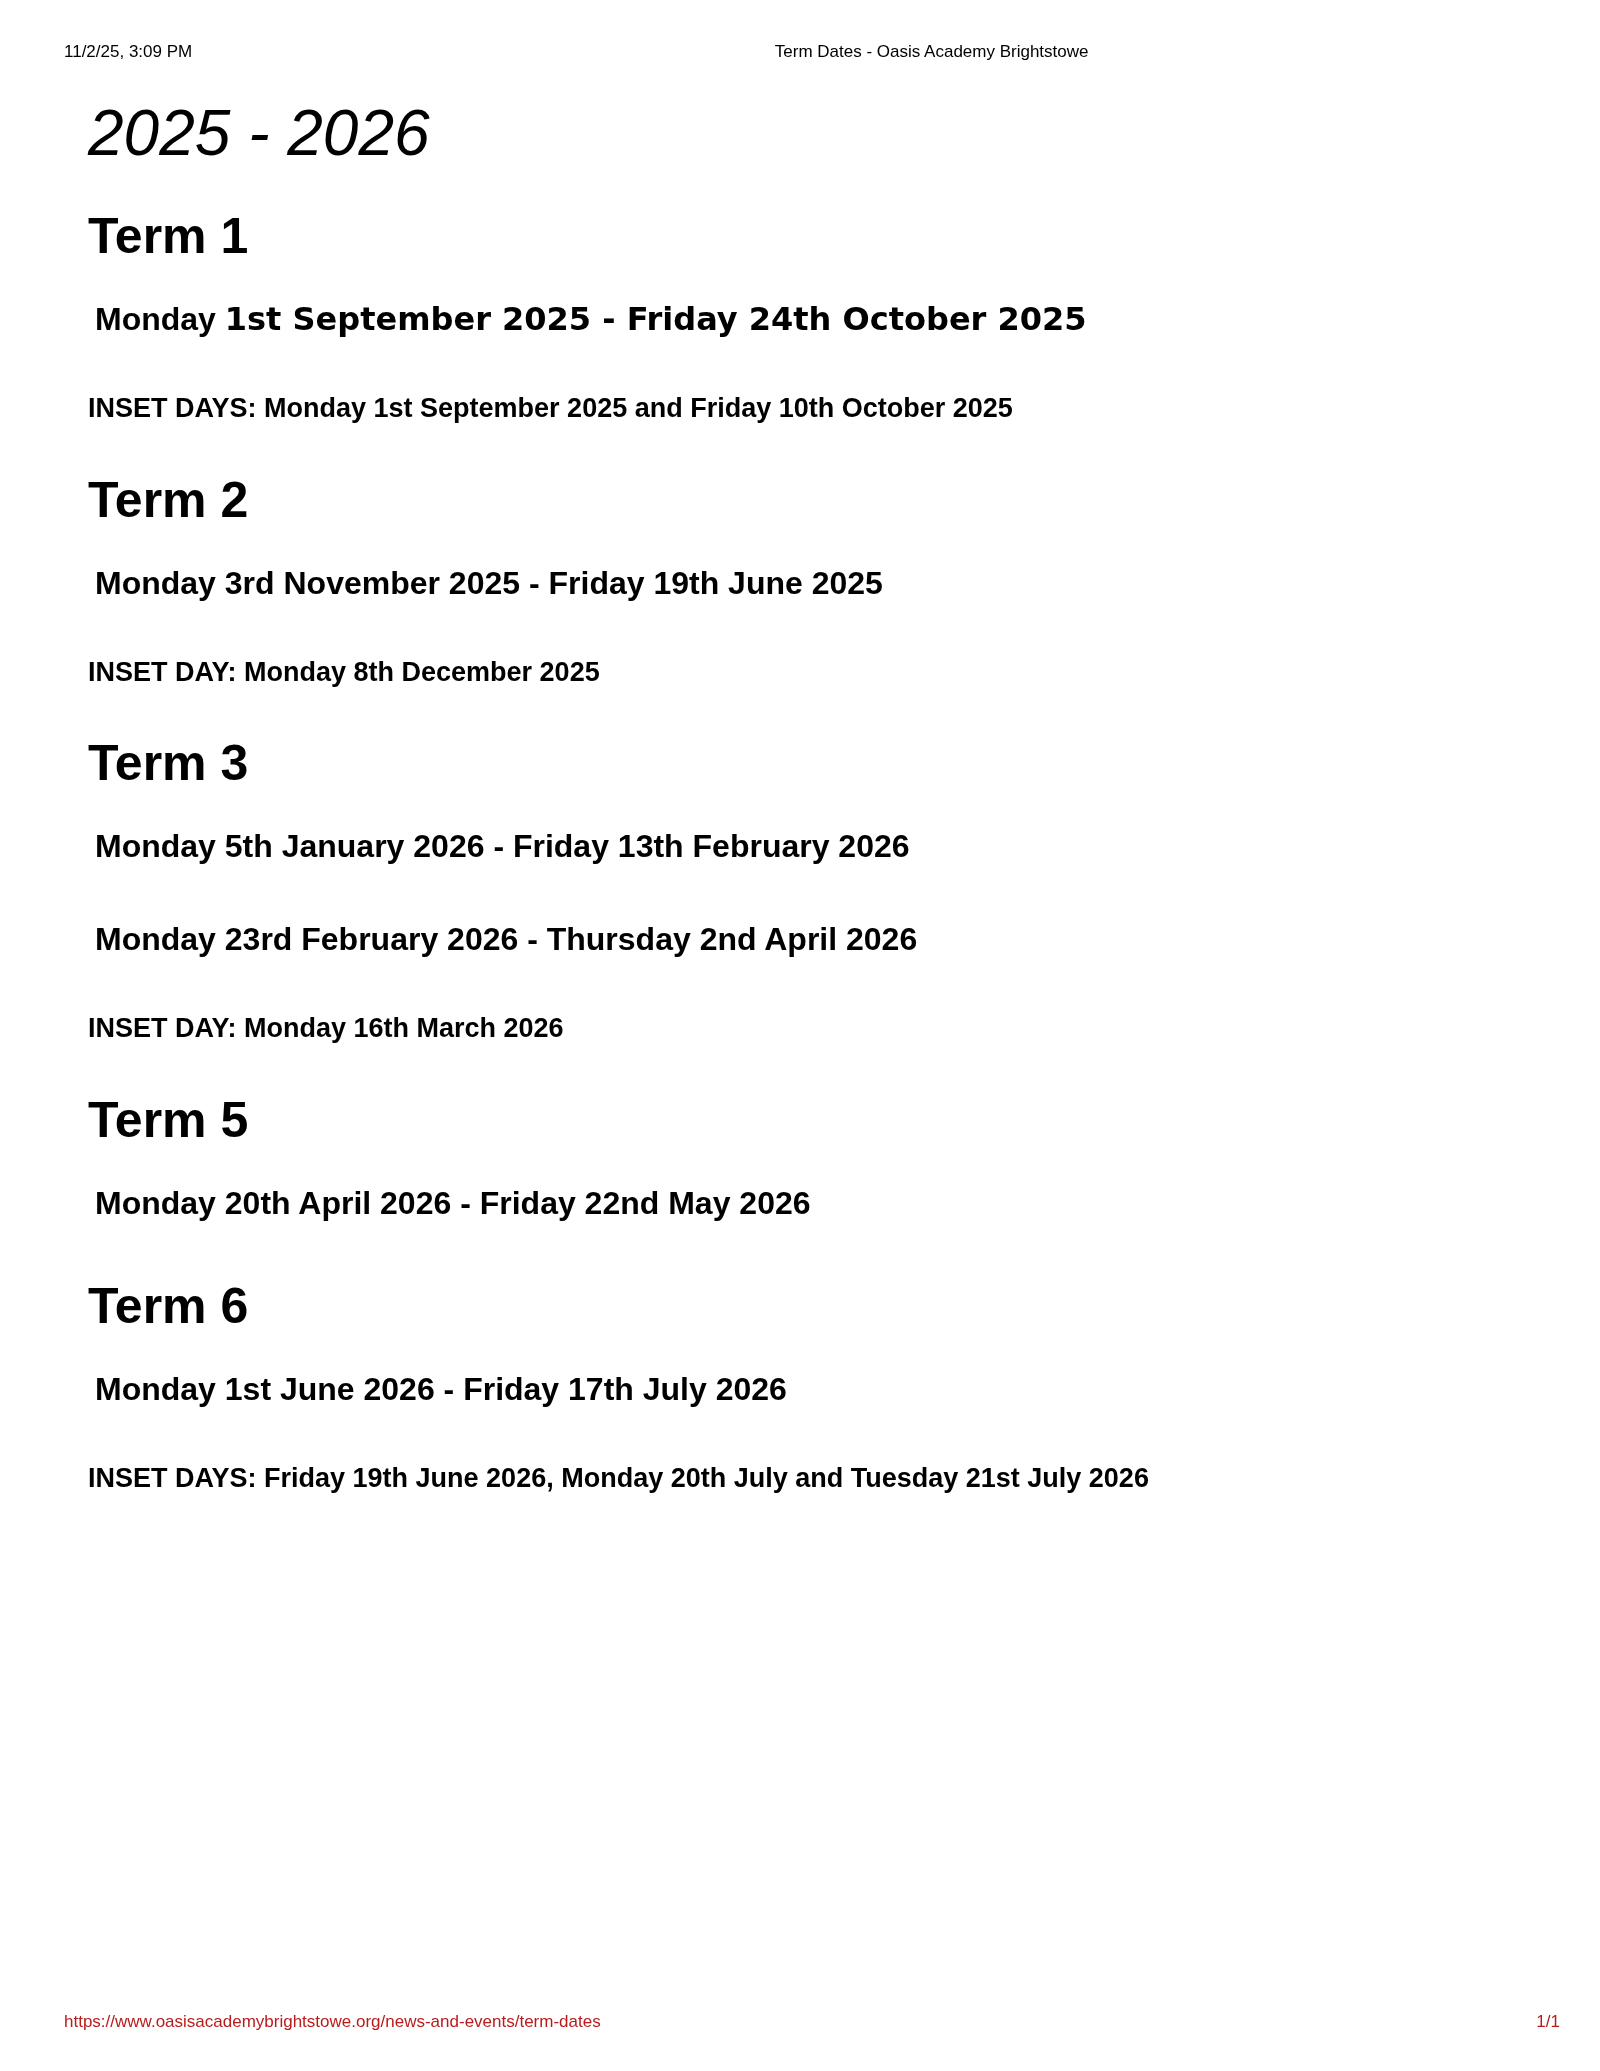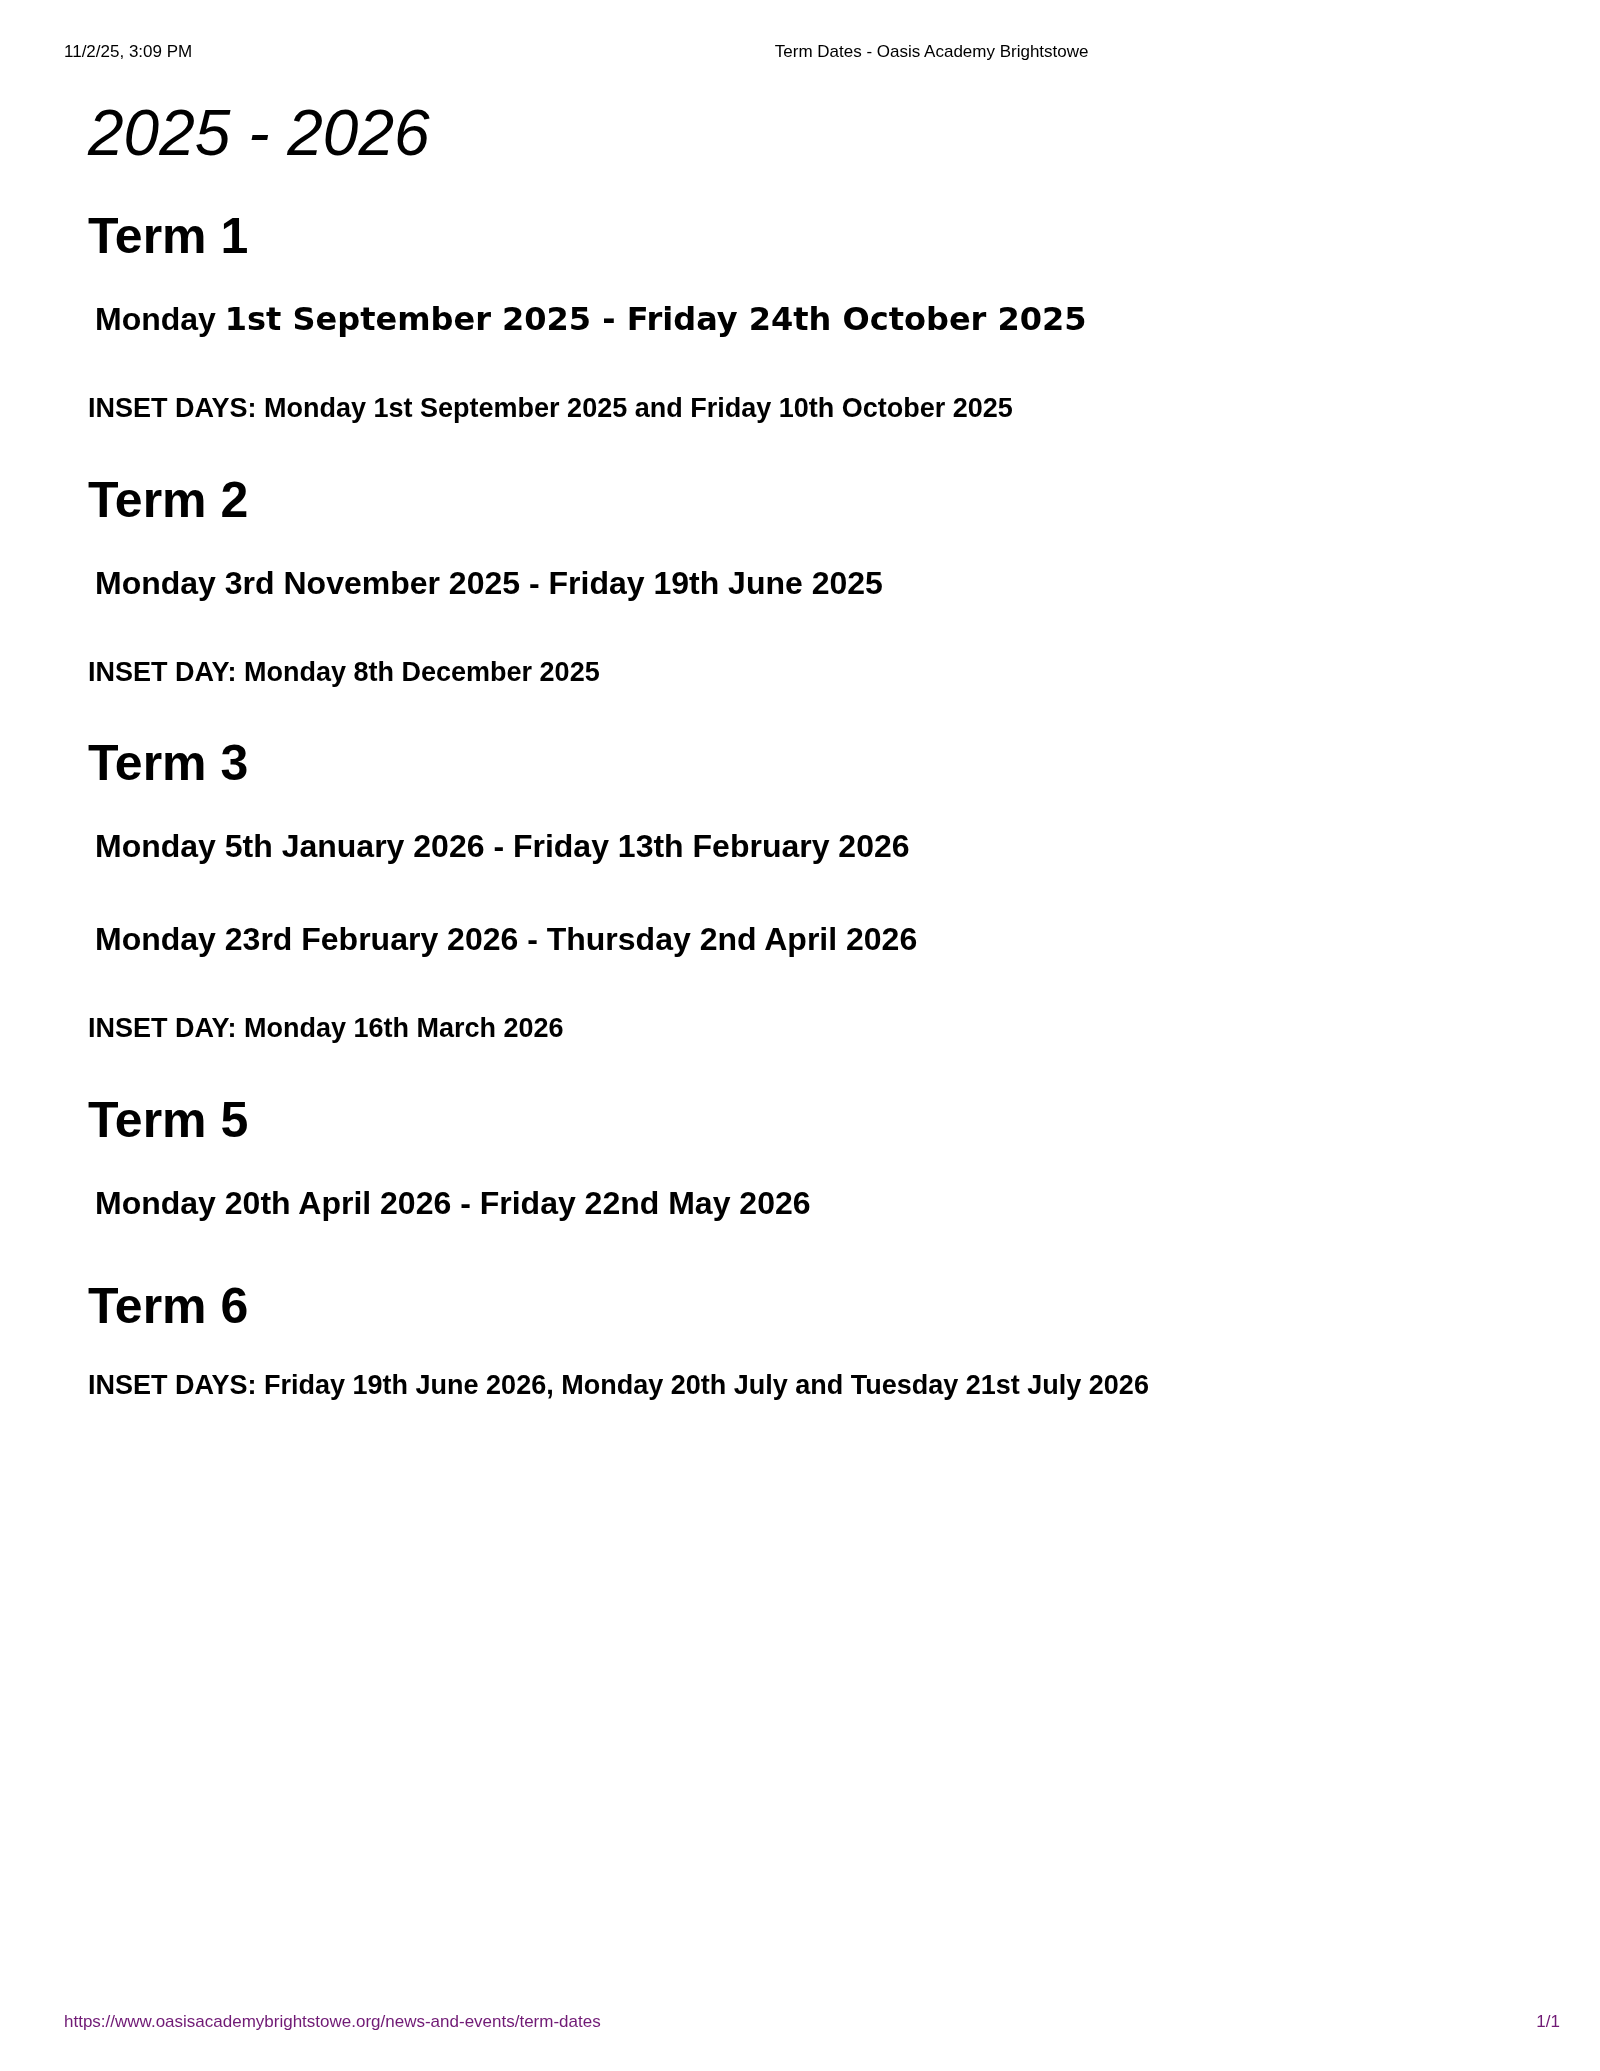--- a/index.html
+++ b/index.html
@@ -33,21 +33,21 @@
     position: absolute; left: 58%; top: 0;
     transform: translateX(-50%);
     white-space: nowrap;
   }
   .print-footer {
     position: absolute;
     top: 2010px; left: 64px; right: 40px;
     height: 24px;
     font-size: 17px;
     line-height: 24px;
-    color: #701a75;
+    color: #b91c1c;
   }
   .print-footer .url { position: absolute; left: 0; top: 0; white-space: nowrap; }
   .print-footer .page-num { position: absolute; right: 0; top: 0; white-space: nowrap; }
 
   
   .content {
     padding: 95px 80px 0 88px;
   }
   .doc-heading {
     font-size: 64px;
@@ -107,20 +107,21 @@
     <h2 class="term-heading">Term 3</h2>
     <p class="term-dates">Monday 5th January 2026 - Friday 13th February 2026</p>
 
     <p class="term-dates">Monday 23rd February 2026 - Thursday 2nd April 2026</p>
     <p class="inset-line">INSET DAY: Monday 16th March 2026</p>
 
     <h2 class="term-heading">Term 5</h2>
     <p class="term-dates">Monday 20th April 2026 - Friday 22nd May 2026</p>
 
     <h2 class="term-heading">Term 6</h2>
+    <p class="term-dates">Monday 1st June 2026 - Friday 17th July 2026</p>
     <p class="inset-line">INSET DAYS: Friday 19th June 2026, Monday 20th July and Tuesday 21st July 2026</p>
 
   </div>
 
   <div class="print-footer">
     <span class="url">https://www.oasisacademybrightstowe.org/news-and-events/term-dates</span>
     <span class="page-num">1/1</span>
   </div>
 
 </div>

